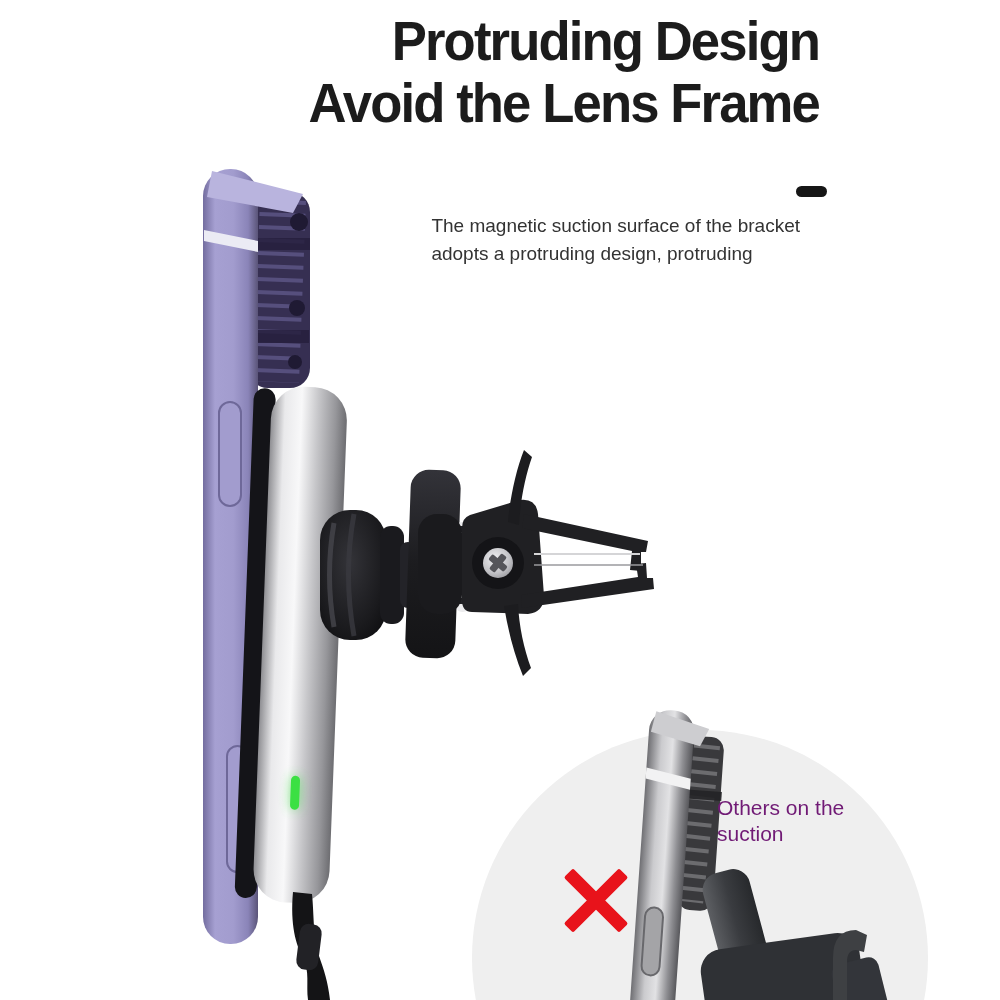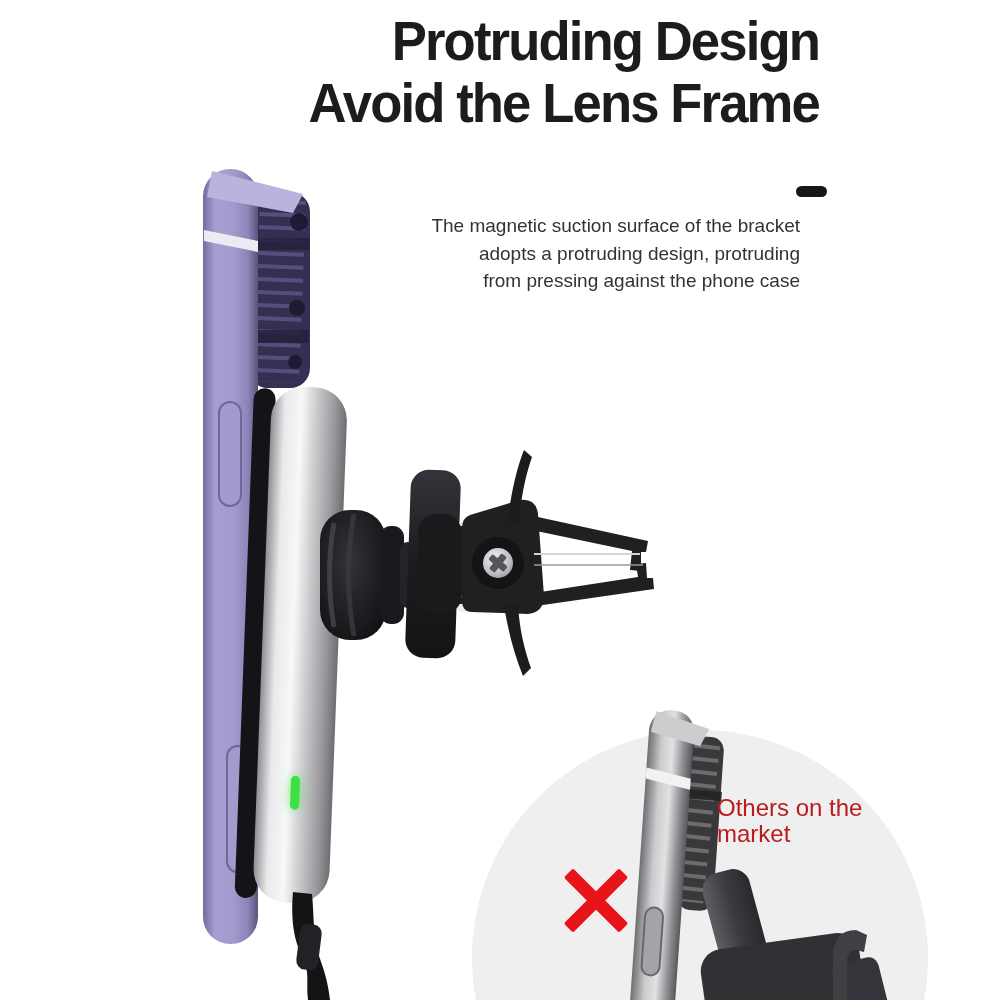--- a/index.html
+++ b/index.html
@@ -3,24 +3,24 @@
 <meta charset="utf-8">
 <style>
   html,body{margin:0;padding:0;width:1000px;height:1000px;background:#fff;overflow:hidden;
     font-family:"Liberation Sans",sans-serif;}
   .stage{position:relative;width:1000px;height:1000px;background:#fff;}
   svg.scene{position:absolute;left:0;top:0;}
   .title{position:absolute;top:10px;right:181px;text-align:right;color:#1c1c1c;
     font-size:56px;line-height:62px;font-weight:700;letter-spacing:-2px;
     transform:scaleX(.94);transform-origin:100% 0;white-space:nowrap;}
   .dash{position:absolute;top:186px;right:173px;width:31px;height:11px;border-radius:6px;background:#161616;}
-  .desc{position:absolute;top:212px;right:200px;text-align:right;color:#333;
+  .desc{position:absolute;top:212px;right:200px;text-align:left;color:#333;
     font-size:19px;line-height:27.5px;font-weight:400;white-space:nowrap;}
-  .inset-caption{position:absolute;left:717px;top:795px;color:#b91c1c;
-    font-size:24px;line-height:26px;white-space:nowrap;}
+  .inset-caption{position:absolute;left:717px;top:795px;color:#701a75;
+    font-size:21px;line-height:26px;white-space:nowrap;}
   .wrong{position:absolute;left:566px;top:870px;width:60px;height:60px;}
   .wrong .bar{position:absolute;left:-9px;top:23.5px;width:78px;height:13px;background:#e8131b;border-radius:2px;}
   .wrong .bar.a{transform:rotate(45deg);}
   .wrong .bar.b{transform:rotate(-45deg);}
 </style>
 </head>
 <body>
 
 <div class="stage">
 
@@ -168,26 +168,25 @@
   <div class="title">
     <div>Protruding Design</div>
     <div>Avoid the Lens Frame</div>
   </div>
 
   <div class="dash"></div>
 
   <div class="desc">
     <div>The magnetic suction surface of the bracket</div>
     <div>adopts a protruding design, protruding</div>
-    <div>from pressing against the phone case</div>
   </div>
 
   <div class="inset-caption">
     <div>Others on the</div>
-    <div>market</div>
+    <div>suction</div>
   </div>
 
   <div class="wrong">
     <div class="bar a"></div>
     <div class="bar b"></div>
   </div>
 
 </div>
 
 </body></html>

